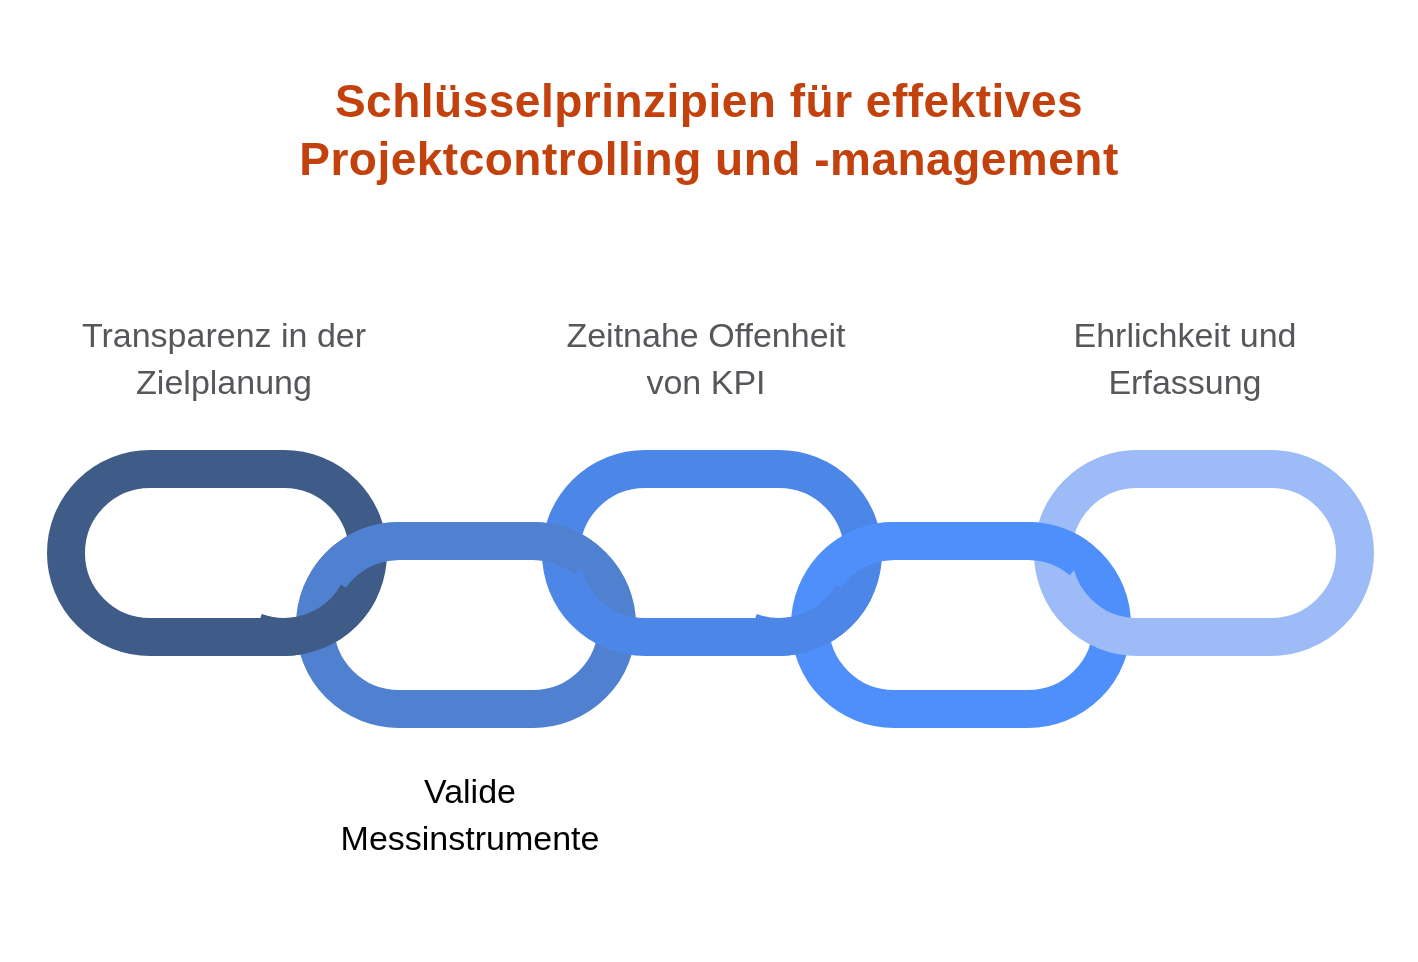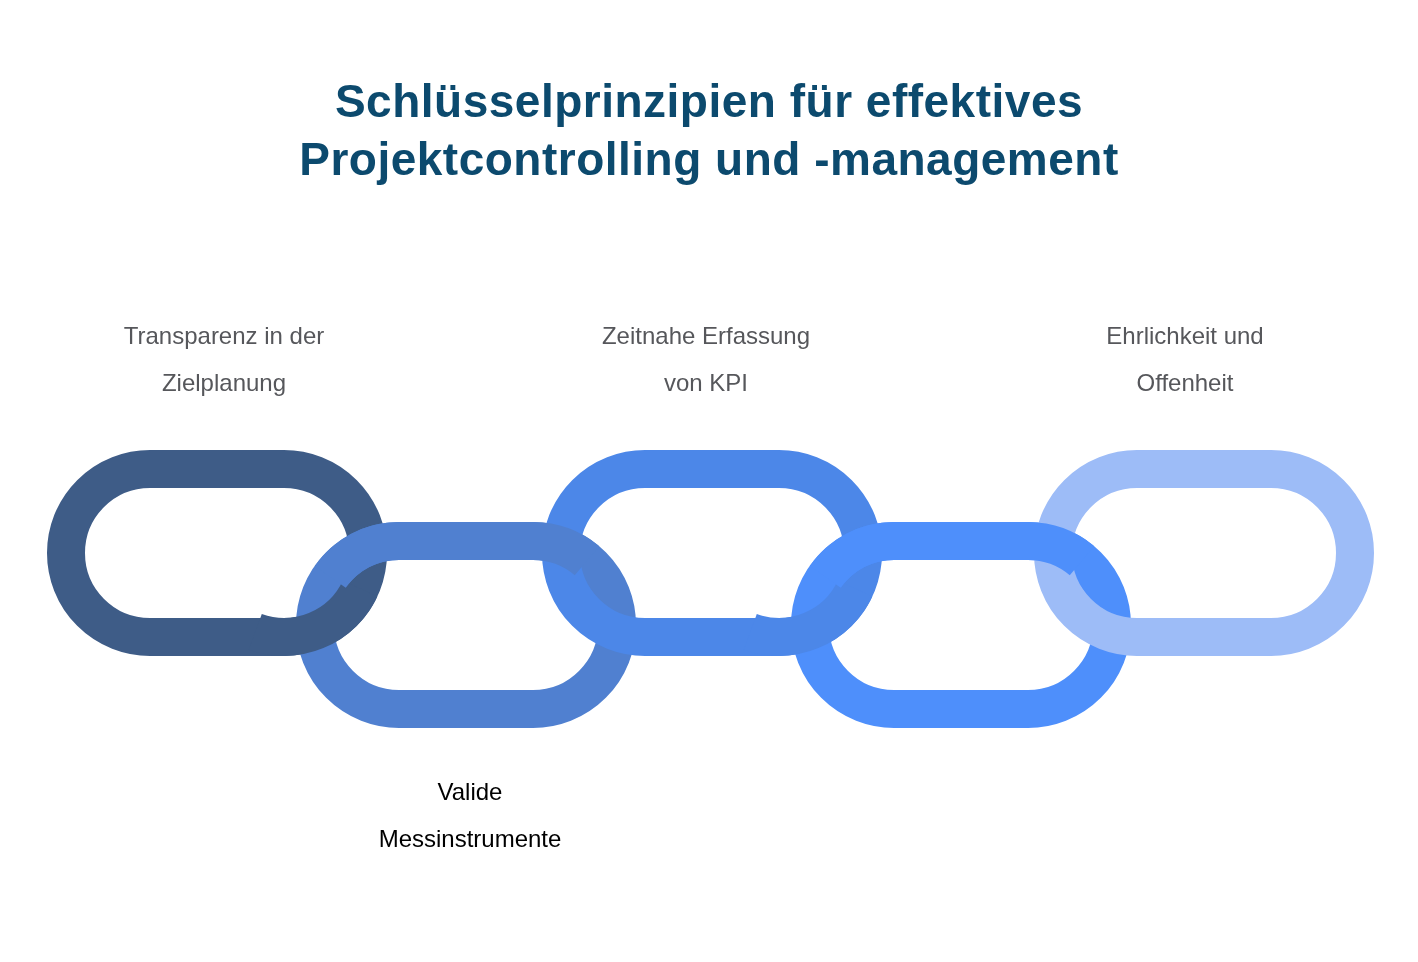--- a/index.html
+++ b/index.html
@@ -32,39 +32,39 @@
   }
   .chain path {
     fill: none;
     stroke-width: 38;
     stroke-linecap: butt;
   }
   .principle-label {
     position: absolute;
     transform: translateX(-50%);
     text-align: center;
-    font-size: 24px;
+    font-size: 34px;
     line-height: 47px;
     white-space: pre-line;
   }
 </style>
 </head>
 <body>
 
 <div class="canvas" style="background-color: rgb(255, 255, 255);">
 
-  <h1 class="title" style="color: #0c4a6e;">Schlüsselprinzipien für effektives
+  <h1 class="title" style="color: #c2410c;">Schlüsselprinzipien für effektives
 Projektcontrolling und -management</h1>
 
   <div class="principle-label" style="left: 224px; top: 312px; color: rgb(86, 87, 91);">Transparenz in der
 Zielplanung</div>
-  <div class="principle-label" style="left: 706px; top: 312px; color: rgb(86, 87, 91);">Zeitnahe Erfassung
+  <div class="principle-label" style="left: 706px; top: 312px; color: rgb(86, 87, 91);">Zeitnahe Offenheit
 von KPI</div>
   <div class="principle-label" style="left: 1185px; top: 312px; color: rgb(86, 87, 91);">Ehrlichkeit und
-Offenheit</div>
+Erfassung</div>
   <div class="principle-label" style="left: 470px; top: 768px; color: #000000;">Valide
 Messinstrumente</div>
 
   <svg class="chain" viewBox="0 0 1418 962" xmlns="http://www.w3.org/2000/svg" aria-hidden="true">
 
     <path d="M 150,469 L 284,469 A 84,84 0 0 1 284,637 L 150,637 A 84,84 0 0 1 150,469 Z" stroke="#3E5C87"></path>
     <path d="M 399,541 L 533,541 A 84,84 0 0 1 533,709 L 399,709 A 84,84 0 0 1 399,541 Z" stroke="#5080D0"></path>
     <path d="M 645,469 L 779,469 A 84,84 0 0 1 779,637 L 645,637 A 84,84 0 0 1 645,469 Z" stroke="#4C87E8"></path>
     <path d="M 894,541 L 1028,541 A 84,84 0 0 1 1028,709 L 894,709 A 84,84 0 0 1 894,541 Z" stroke="#4E8FFB"></path>
     <path d="M 1137,469 L 1271,469 A 84,84 0 0 1 1271,637 L 1137,637 A 84,84 0 0 1 1137,469 Z" stroke="#9DBCF7"></path>

